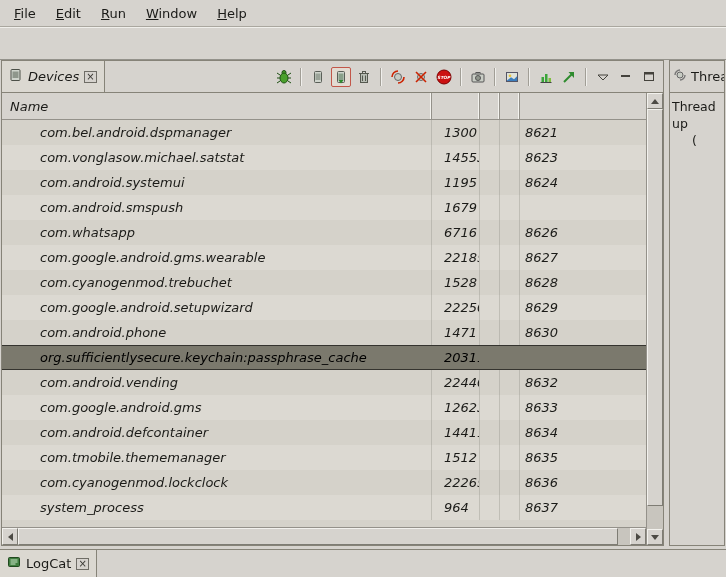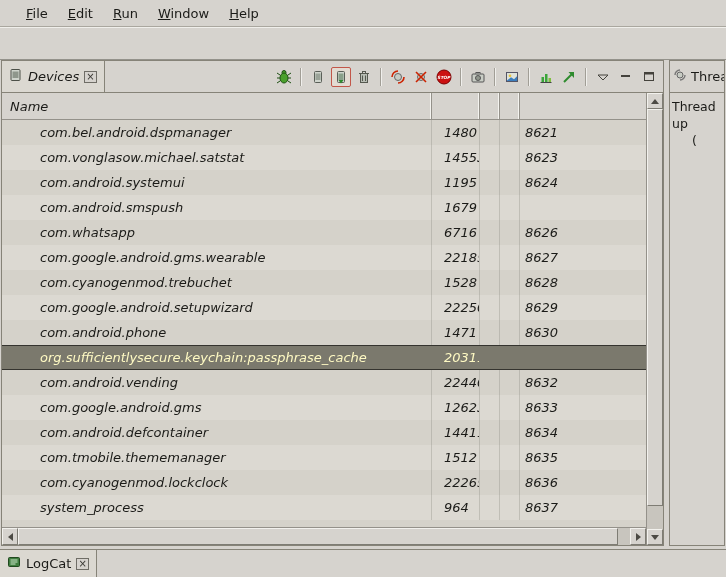--- a/index.html
+++ b/index.html
@@ -5,21 +5,21 @@
   * { margin:0; padding:0; box-sizing:border-box; }
   html,body { width:726px; height:577px; }
   body {
     font-family:"DejaVu Sans","Liberation Sans",sans-serif;
     font-size:13px; color:#1b1b18;
     background:#d6d3ce; position:relative; overflow:hidden;
   }
 
   
   .menubar { position:absolute; top:0; left:0; width:100%; height:27px;
-    display:flex; align-items:center; padding-left:16px;
+    display:flex; align-items:center; padding-left:4px;
     border-bottom:1px solid #aaa79f; background:#d6d3ce; }
   .menu-item { display:inline-block; padding:4px 10px; cursor:default; }
   .menu-item::first-letter { text-decoration:underline; }
 
   
   .toolbar-strip { position:absolute; top:27px; left:0; width:100%; height:33px;
     border-top:1px solid #f0efeb; border-bottom:1px solid #94928b; background:#d6d3ce; }
 
   
   .panel { position:absolute; background:#d6d3ce; border:1px solid #868378; }
@@ -50,21 +50,21 @@
 
   .tbody { flex:1; overflow:hidden; background:#d5d2ca; }
   .trow { height:25px; display:flex; background:#d5d2ca; }
   .trow.alt { background:#dcd9d2; }
   .cell { display:flex; align-items:center; white-space:nowrap; overflow:hidden;
     border-right:1px solid rgba(130,128,120,.30); }
   .cell.name { width:430px; padding-left:38px; }
   .cell.pid  { width:48px;  padding-left:12px; }
   .cell.c1 { width:20px; } .cell.c2 { width:20px; }
   .cell.port { flex:1; padding-left:5px; border-right:none; }
-  .trow.selected { background:#7b796d; color:#fef9c3;
+  .trow.selected { background:#7b796d; color:#000000;
     border-top:1px solid #35342f; border-bottom:1px solid #35342f;align-items:center; }
   .trow.selected .cell { border-right-color:transparent; }
 
   
   .vscroll { flex:0 0 16px; display:flex; flex-direction:column;
     border-left:1px solid #94918a; background:#c8c5be; }
   .hscroll { flex:0 0 18px; display:flex; border-top:1px solid #94918a; background:#c8c5be; }
   .sbtn { flex:0 0 16px; width:16px; height:16px; background:#d6d3ce;
     border:1px solid; border-color:#f2f1ed #7e7c74 #7e7c74 #f2f1ed;
     display:flex; align-items:center; justify-content:center; }
@@ -235,21 +235,21 @@
       <div class="thead">
         <div class="hcell w-name">Name</div>
         <div class="hcell w-pid"></div>
         <div class="hcell w-c1"></div>
         <div class="hcell w-c2"></div>
         <div class="hcell w-port"></div>
       </div>
       <div class="tbody">
           <div class="trow">
             <div class="cell name">com.bel.android.dspmanager</div>
-            <div class="cell pid">1480</div>
+            <div class="cell pid">1300</div>
             <div class="cell c1"></div>
             <div class="cell c2"></div>
             <div class="cell port">8621</div>
           </div>
           <div class="trow alt">
             <div class="cell name">com.vonglasow.michael.satstat</div>
             <div class="cell pid">14553</div>
             <div class="cell c1"></div>
             <div class="cell c2"></div>
             <div class="cell port">8623</div>

